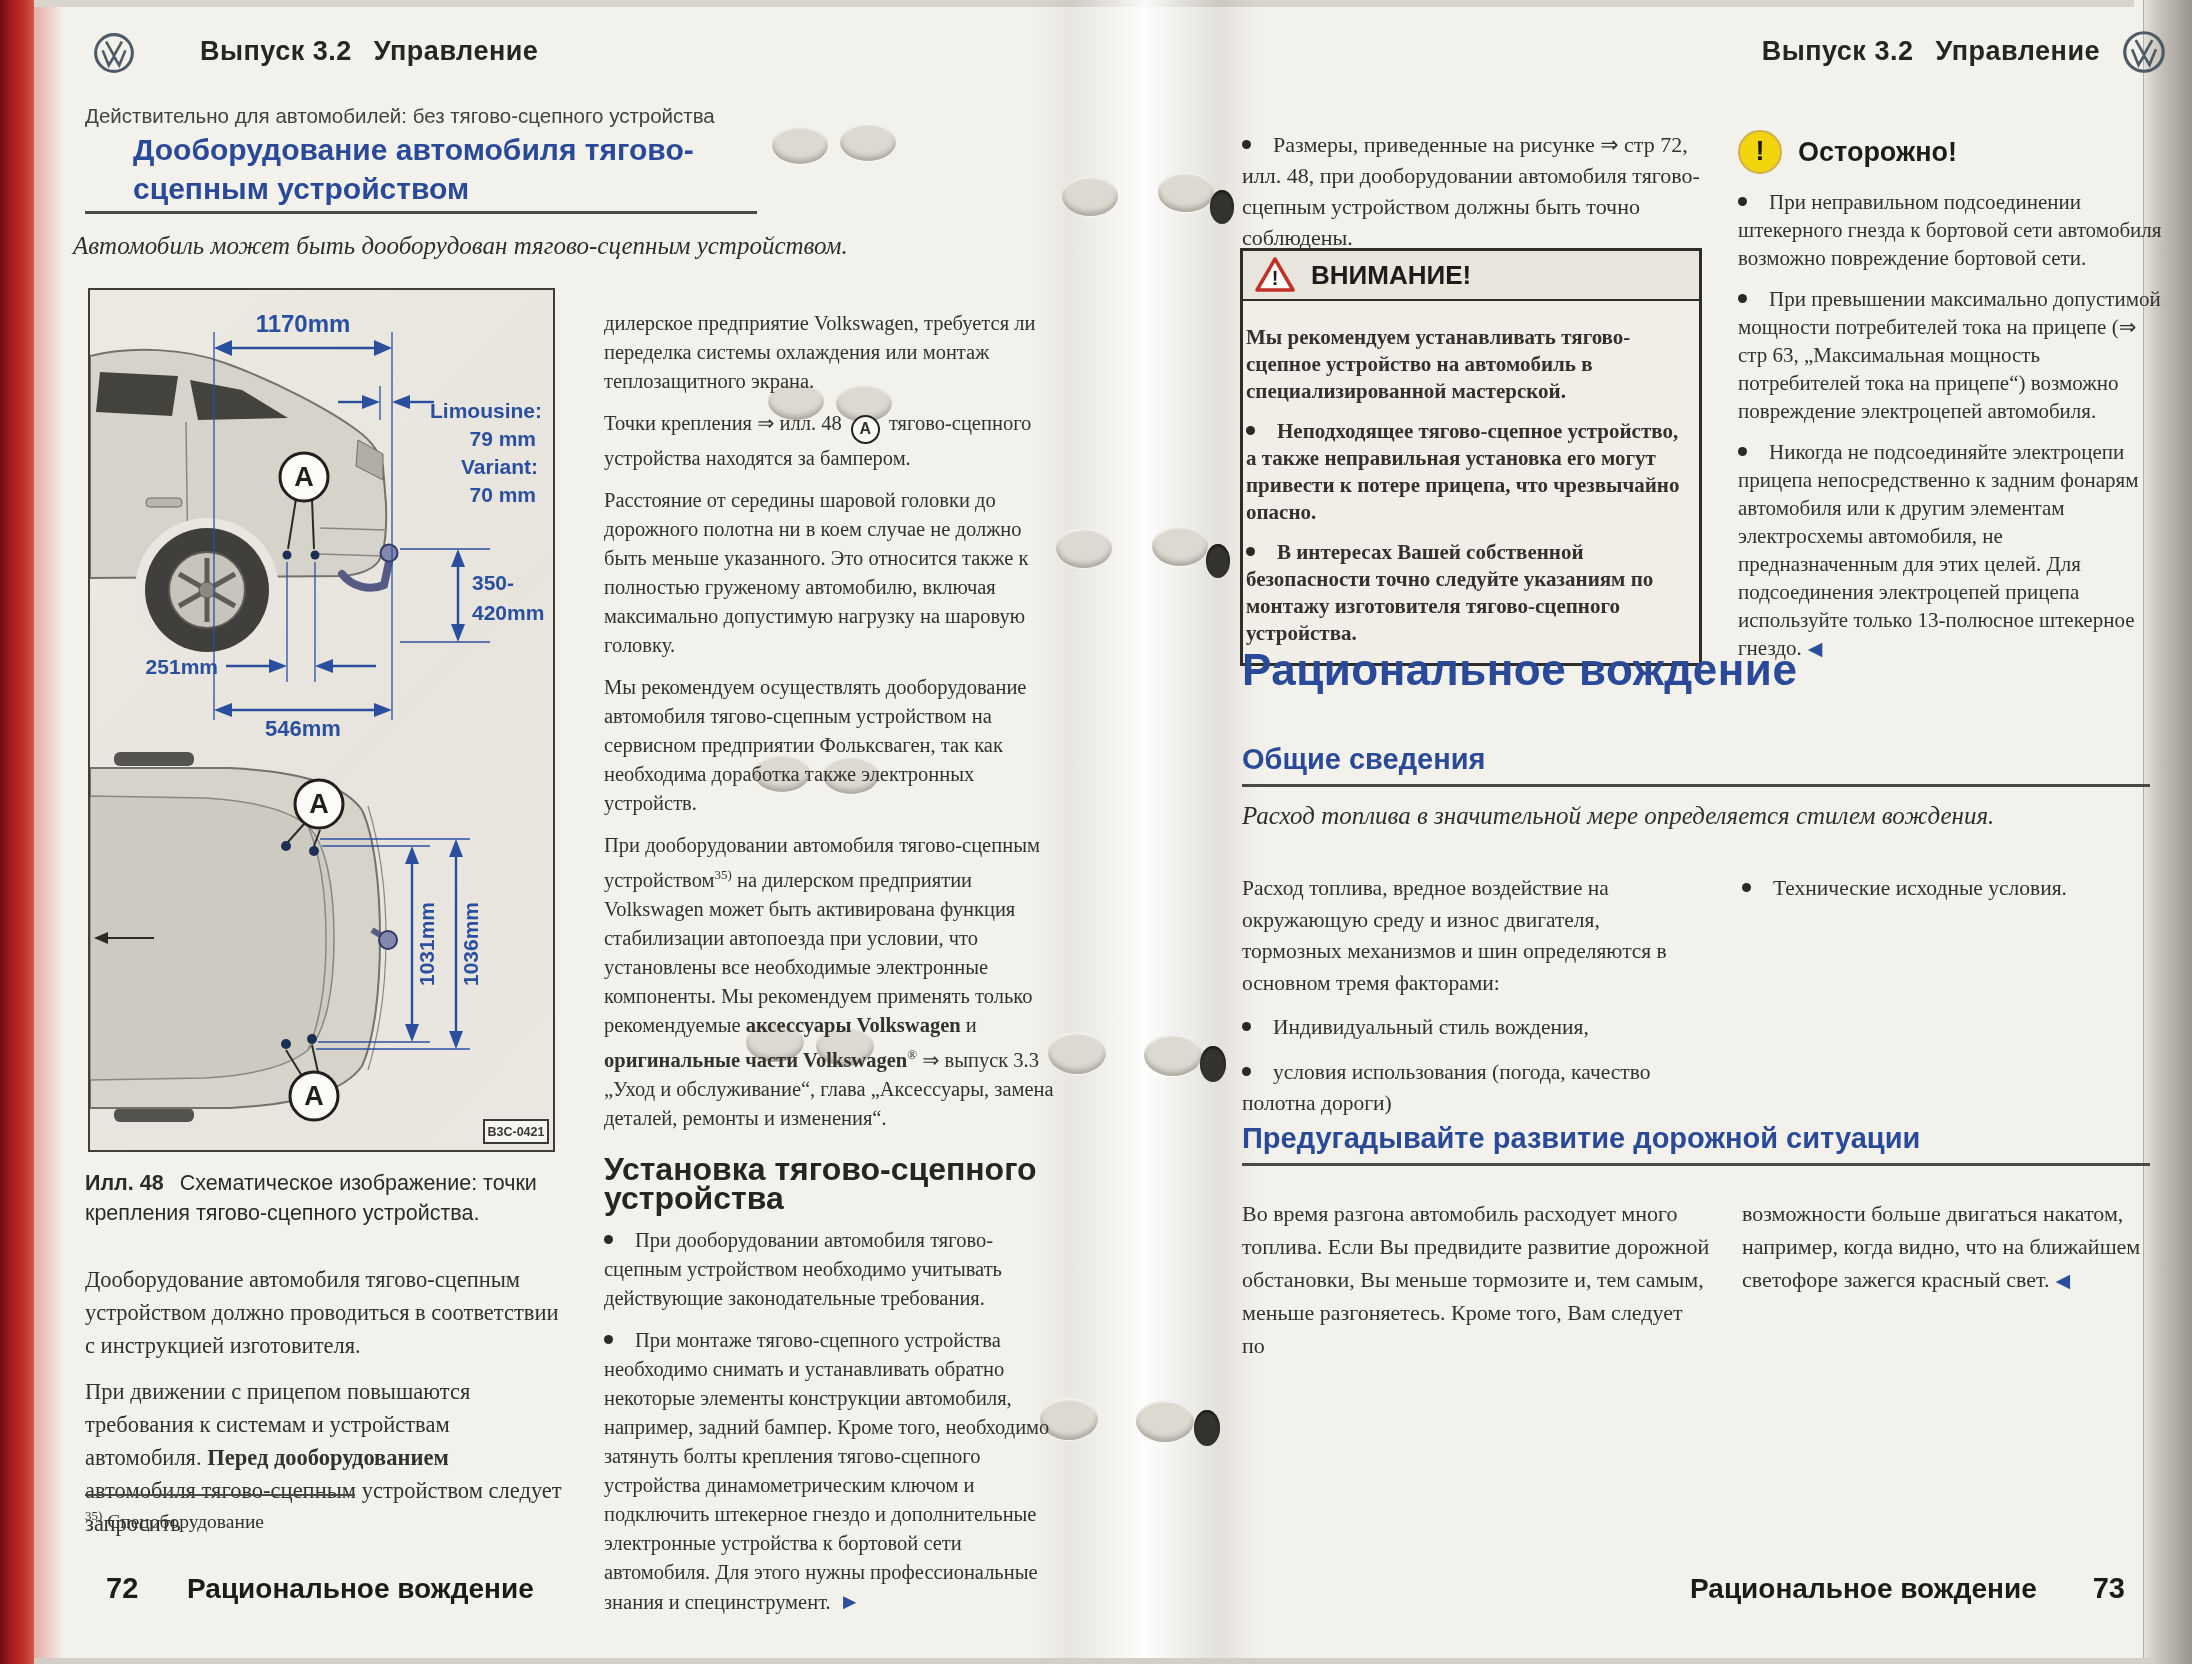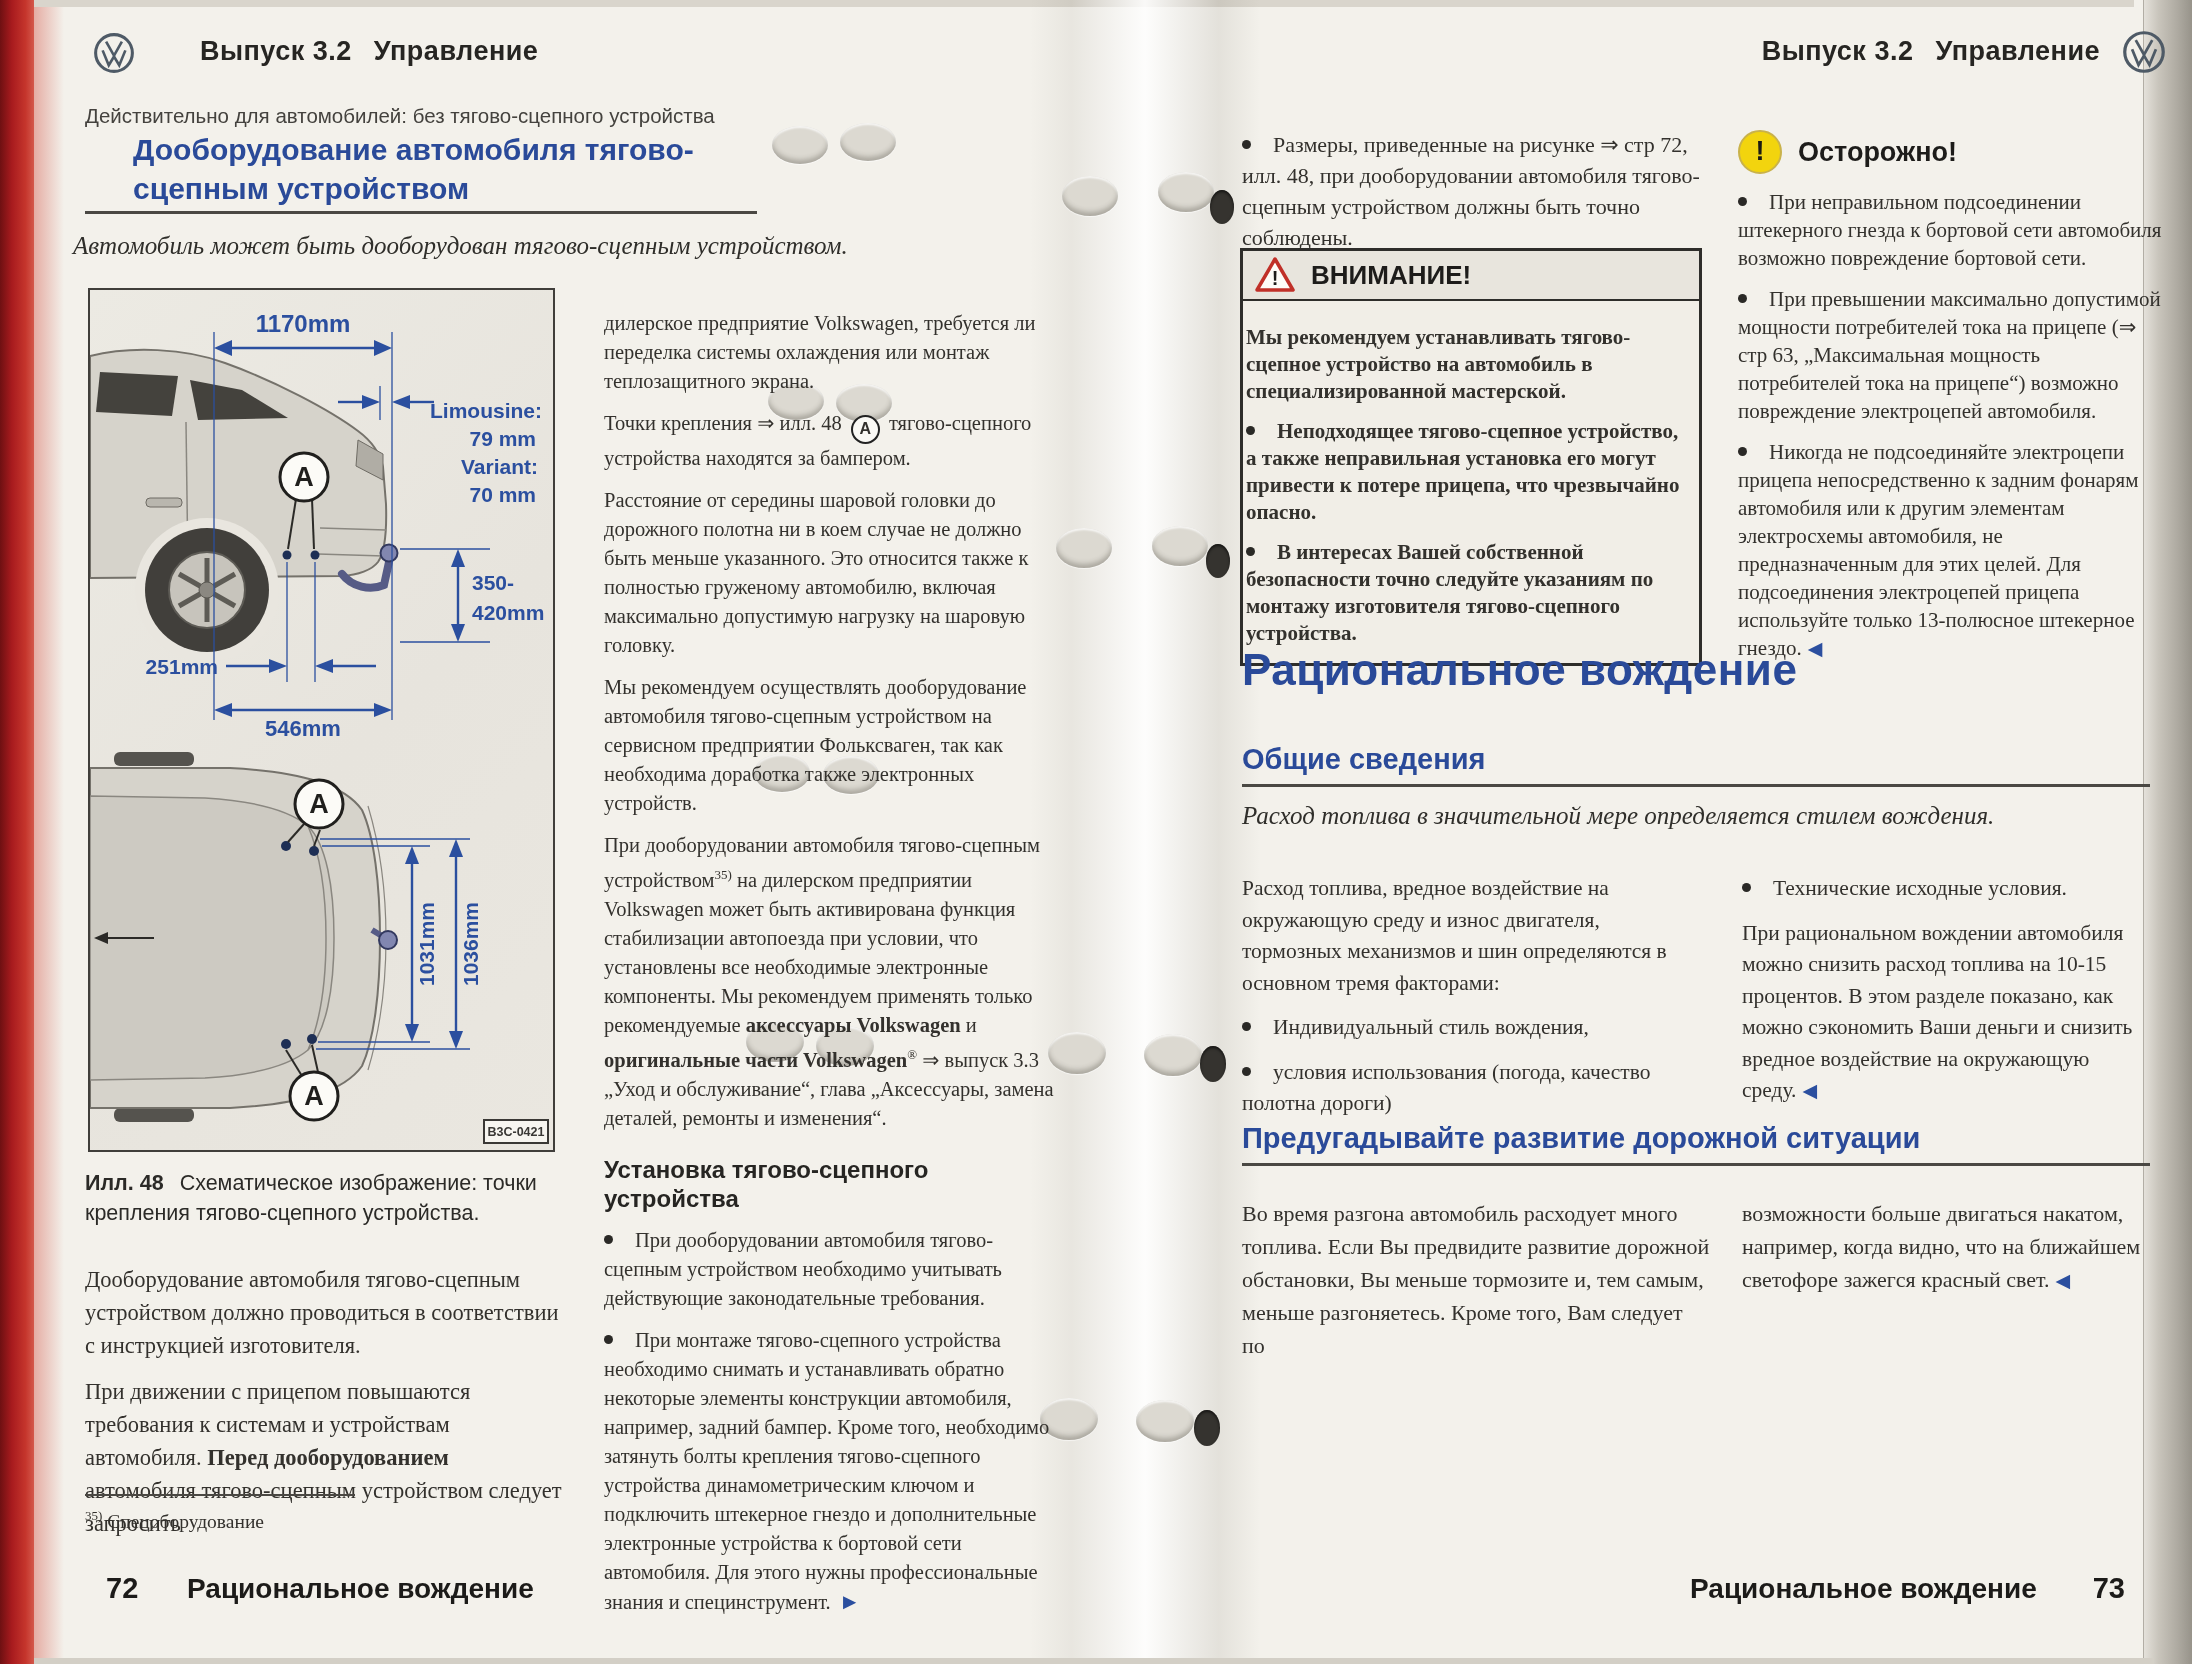--- a/index.html
+++ b/index.html
@@ -39,21 +39,21 @@
   .lead{font-size:25px;color:#2f2e2a;}
 
   .body-l{font-size:23px;line-height:34px;}
   .body-m{font-size:20.5px;line-height:29px;}
   .body-r1{font-size:22px;line-height:31px;}
   .body-r2{font-size:21px;line-height:28px;}
 
   p{margin:13px 0 12px 0;}
   .dot{display:inline-block;width:9px;height:9px;border-radius:50%;background:#2a2926;
        margin-right:22px;vertical-align:3px;}
-  .subhead{font-size:24px;font-weight:bold;color:#262522;margin:22px 0 10px 0;font-family:"Liberation Sans",sans-serif;}
+  .subhead{font-size:32px;font-weight:bold;color:#262522;margin:22px 0 10px 0;font-family:"Liberation Sans",sans-serif;}
   .endmark{color:#2b4f9f;font-size:19px;margin-left:6px;}
   .contmark{color:#2b4f9f;font-size:22px;margin-left:8px;}
   .acirc{display:inline-block;width:25px;height:25px;border:2px solid #222;border-radius:50%;
          text-align:center;line-height:24px;font-size:16px;font-weight:bold;
          font-family:"Liberation Sans",sans-serif;vertical-align:-4px;background:#faf9f5;margin:0 4px;}
 
   
   .figure-box{border:2.5px solid #403e3a;background:linear-gradient(135deg,#eceae3 0%,#e7e4dd 55%,#eae7e0 100%);box-sizing:border-box;}
   .fig-caption{font-family:"Liberation Sans",sans-serif;font-size:21.5px;line-height:30px;color:#2b2a27;}
 
@@ -327,21 +327,20 @@
   <div class="abs rule" style="left:1242px;top:784px;width:908px;height:2.5px"></div>
   <div class="abs serif ital lead" style="left:1242px;top:802px;width:910px">Расход топлива в значительной мере определяется стилем вождения.</div>
 
   <div class="abs serif" style="left:1242px;top:860px;width:462px;font-size:21.5px;line-height:31.5px">
     <p><span>Расход топлива, вредное воздействие на окружающую среду и износ двигателя, тормозных механизмов и шин определяются в основном тремя факторами:</span></p>
     <p><span class="dot"></span><span>Индивидуальный стиль вождения,</span></p>
     <p><span class="dot"></span><span>условия использования (погода, качество полотна дороги)</span></p>
   </div>
   <div class="abs serif" style="left:1742px;top:860px;width:420px;font-size:21.5px;line-height:31.5px">
     <p><span class="dot"></span><span>Технические исходные условия.</span></p>
-    <p><span>При рациональном вождении автомобиля можно снизить расход топлива на 10-15 процентов. В этом разделе показано, как можно сэкономить Ваши деньги и снизить вредное воздействие на окружающую среду.</span><span class="endmark">◀</span></p>
   </div>
 
   <div class="abs sans sect-title" style="left:1242px;top:1122px;width:920px">Предугадывайте развитие дорожной ситуации</div>
   <div class="abs rule" style="left:1242px;top:1163px;width:908px;height:2.5px"></div>
 
   <div class="abs serif" style="left:1242px;top:1184px;width:468px;font-size:22px;line-height:33px">
     <p><span>Во время разгона автомобиль расходует много топлива. Если Вы предвидите развитие дорожной обстановки, Вы меньше тормозите и, тем самым, меньше разгоняетесь. Кроме того, Вам следует по</span></p>
   </div>
   <div class="abs serif" style="left:1742px;top:1184px;width:420px;font-size:22px;line-height:33px">
     <p><span>возможности больше двигаться накатом, например, когда видно, что на ближайшем светофоре зажегся красный свет.</span><span class="endmark">◀</span></p>

